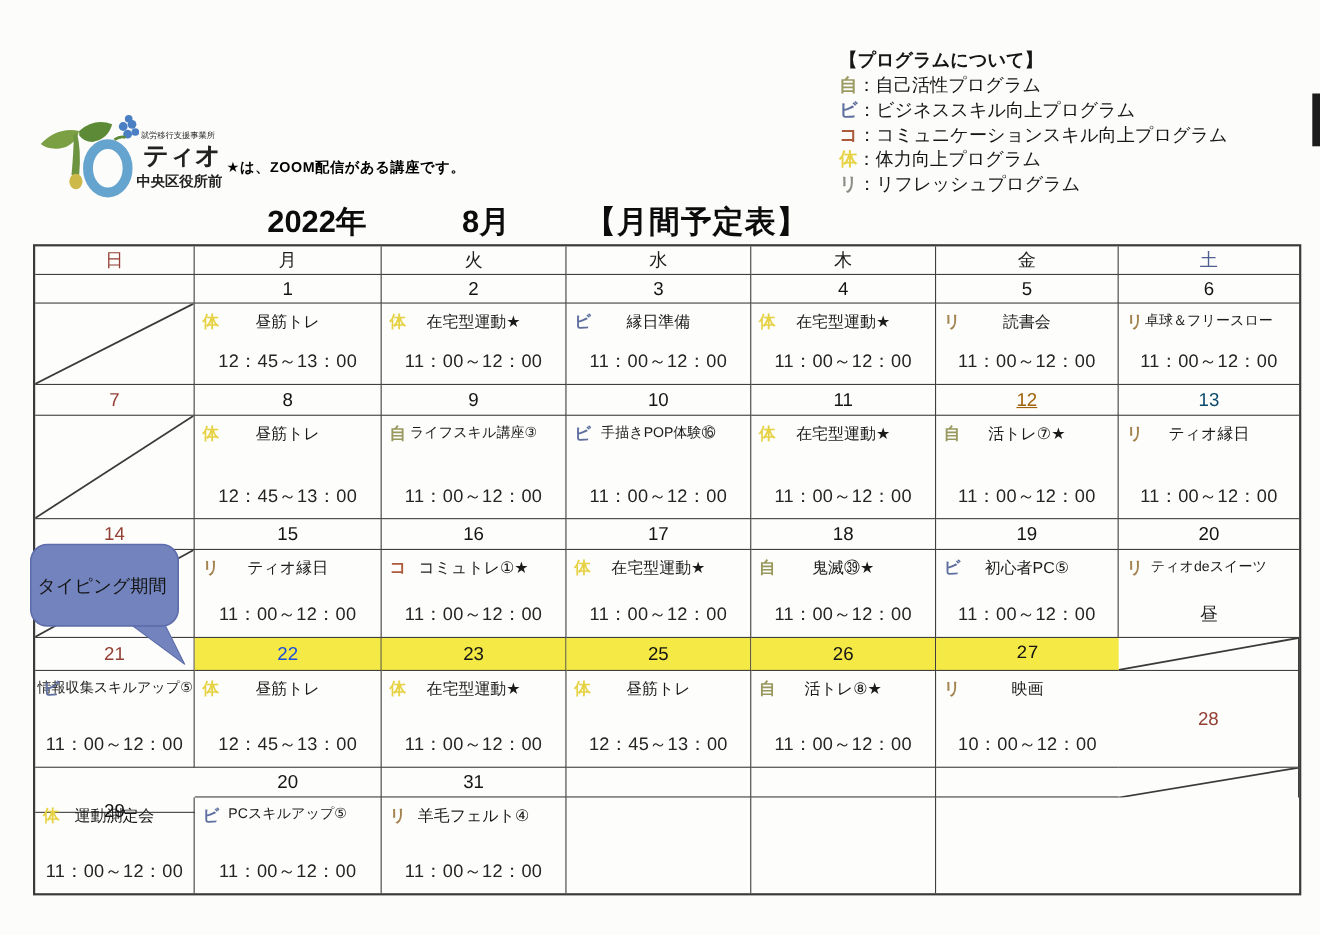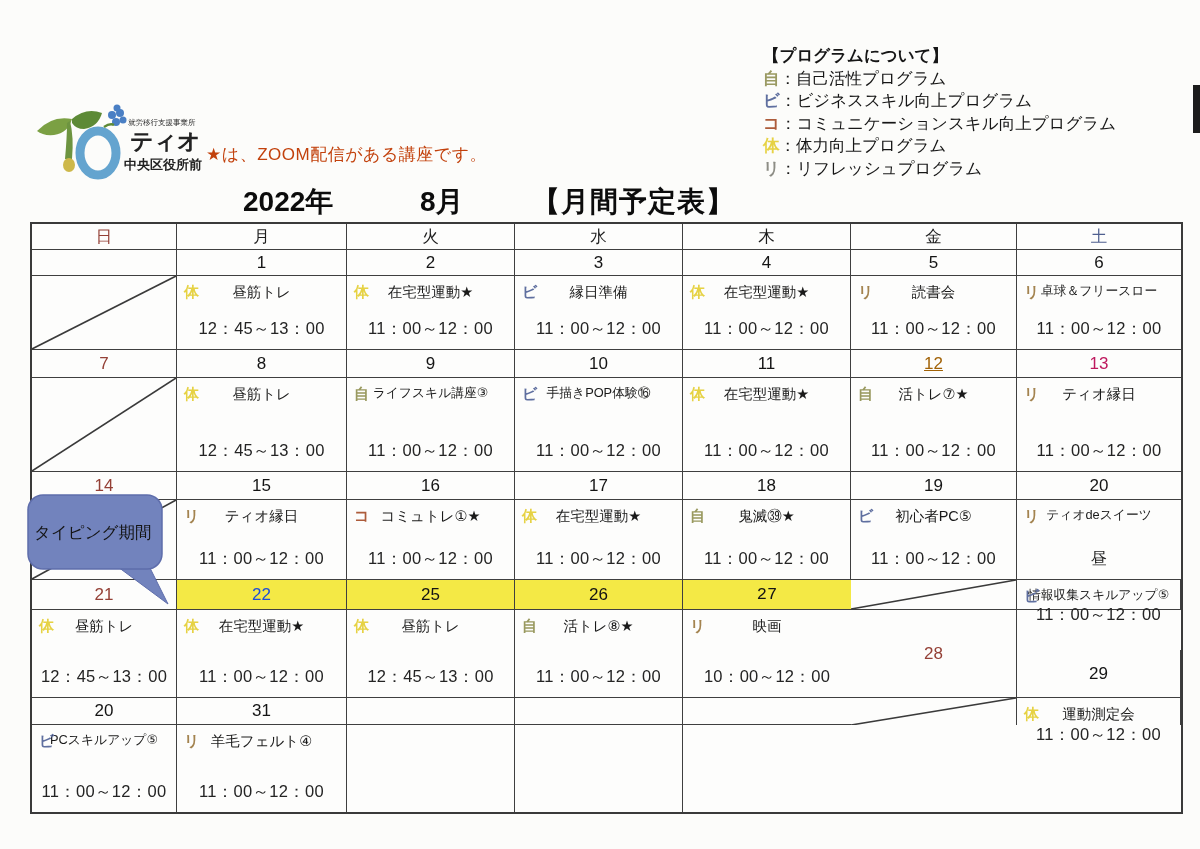--- a/index.html
+++ b/index.html
@@ -4,21 +4,21 @@
 <style>
   html,body{margin:0;padding:0;background:#e8e8e6;}
   #canvas{
     position:relative;width:1200px;height:849px;margin:0 auto;
     background:#fcfcfa;overflow:hidden;
     font-family:"Liberation Sans","DejaVu Sans",sans-serif;
     color:#1d1d1d;
   }
   
   #logo{position:absolute;left:34px;top:103px;width:170px;height:88px;}
-  #zoom-note{position:absolute;left:206px;top:143px;font-size:17px;font-weight:400;letter-spacing:.5px;color:#c2410c;}
+  #zoom-note{position:absolute;left:206px;top:143px;font-size:13px;font-weight:700;letter-spacing:.5px;color:#000000;}
   #legend{position:absolute;left:763px;top:44px;font-size:16.5px;line-height:22.5px;color:#161616;}
   #legend .lg-title{font-weight:700;}
   #legend ul{list-style:none;margin:0;padding:0;}
   #legend .lg-code{font-weight:600;}
   #page-title{position:absolute;left:0;top:183px;width:1200px;height:34px;font-weight:700;font-size:28px;color:#0c0c0c;}
   #page-title .t-year{position:absolute;left:243px;}
   #page-title .t-month{position:absolute;left:420px;}
   #page-title .t-label{position:absolute;left:532px;letter-spacing:1px;}
   
   #calendar-grid{
@@ -135,21 +135,21 @@
       <div class="cell eventcell lastcol">
         <div class="ev-namerow longname"><span class="ev-code" style="color: rgb(163, 131, 79);">リ</span>卓球＆フリースロー</div>
         <div class="ev-time">11：00～12：00</div>
       </div>
       <div class="cell datecell" style="color: rgb(148, 64, 54);">7</div>
       <div class="cell datecell" style="color: rgb(20, 20, 20);">8</div>
       <div class="cell datecell" style="color: rgb(20, 20, 20);">9</div>
       <div class="cell datecell" style="color: rgb(20, 20, 20);">10</div>
       <div class="cell datecell" style="color: rgb(20, 20, 20);">11</div>
       <div class="cell datecell" style="color: #a16207; text-decoration: underline;">12</div>
-      <div class="cell datecell lastcol" style="color: #be185d;">13</div>
+      <div class="cell datecell lastcol" style="color: #0c4a6e;">13</div>
       <div class="cell eventcell">
         <svg class="diag" preserveAspectRatio="none" viewBox="0 0 100 100">
           <line x1="0" y1="100" x2="100" y2="0" stroke="#3a3a3a" stroke-width="1.6" vector-effect="non-scaling-stroke"></line>
         </svg>
       </div>
       <div class="cell eventcell">
         <div class="ev-namerow"><span class="ev-code" style="color: rgb(230, 210, 68);">体</span>昼筋トレ</div>
         <div class="ev-time">12：45～13：00</div>
       </div>
       <div class="cell eventcell">
@@ -203,20 +203,21 @@
       <div class="cell eventcell">
         <div class="ev-namerow"><span class="ev-code" style="color: rgb(95, 111, 159);">ビ</span>初心者PC⑤</div>
         <div class="ev-time">11：00～12：00</div>
       </div>
       <div class="cell eventcell lastcol">
         <div class="ev-namerow longname"><span class="ev-code" style="color: rgb(163, 131, 79);">リ</span>ティオdeスイーツ</div>
         <div class="ev-time">昼</div>
       </div>
       <div class="cell datecell" style="color: rgb(148, 64, 54);">21</div>
       <div class="cell datecell" style="color: #1d4ed8; background: rgb(244, 233, 69);">22</div>
+      <div class="cell datecell" style="color: rgb(20, 20, 20); background: rgb(244, 233, 69);">23</div>
       <div class="cell datecell" style="color: rgb(20, 20, 20); background: rgb(244, 233, 69);">25</div>
       <div class="cell datecell" style="color: rgb(20, 20, 20); background: rgb(244, 233, 69);">26</div>
       <div class="cell datecell lastcol" style="color: rgb(20, 20, 20); background: rgb(244, 233, 69); font-family: Liberation Mono, monospace;">27</div>
       <div class="cell eventcell">
         <svg class="diag" preserveAspectRatio="none" viewBox="0 0 100 100">
           <line x1="0" y1="100" x2="100" y2="0" stroke="#3a3a3a" stroke-width="1.6" vector-effect="non-scaling-stroke"></line>
         </svg>
       </div>
       <div class="cell eventcell">
         <div class="ev-namerow longname"><span class="ev-code" style="color: rgb(95, 111, 159);">ビ</span>情報収集スキルアップ⑤</div>

